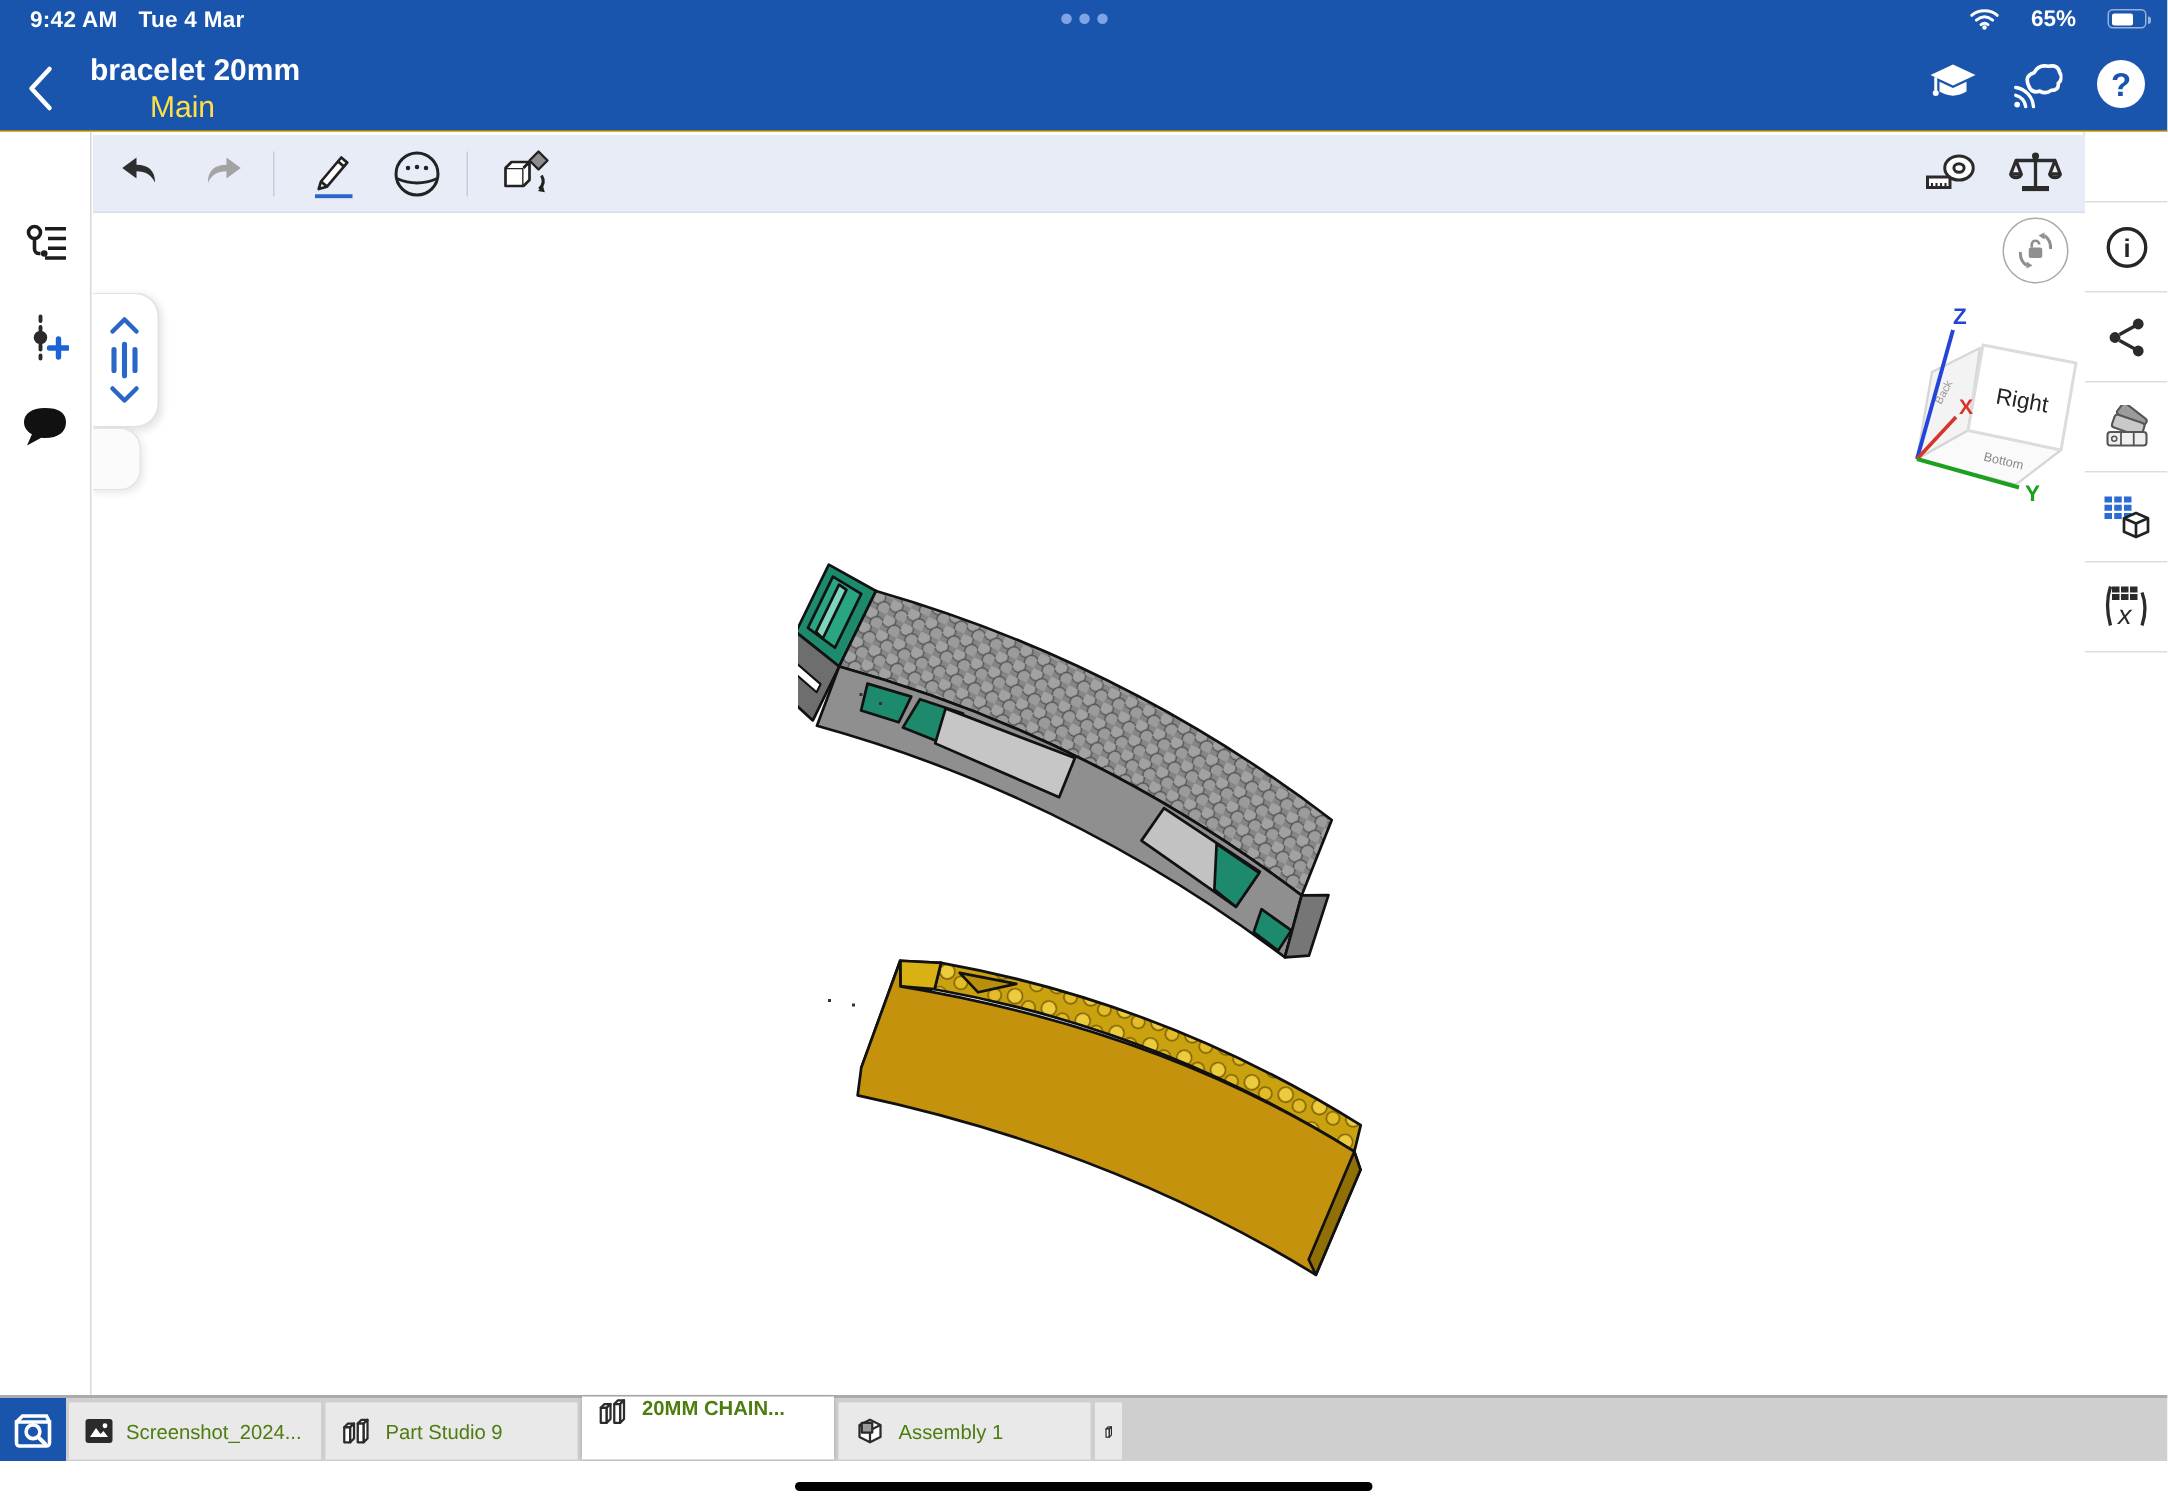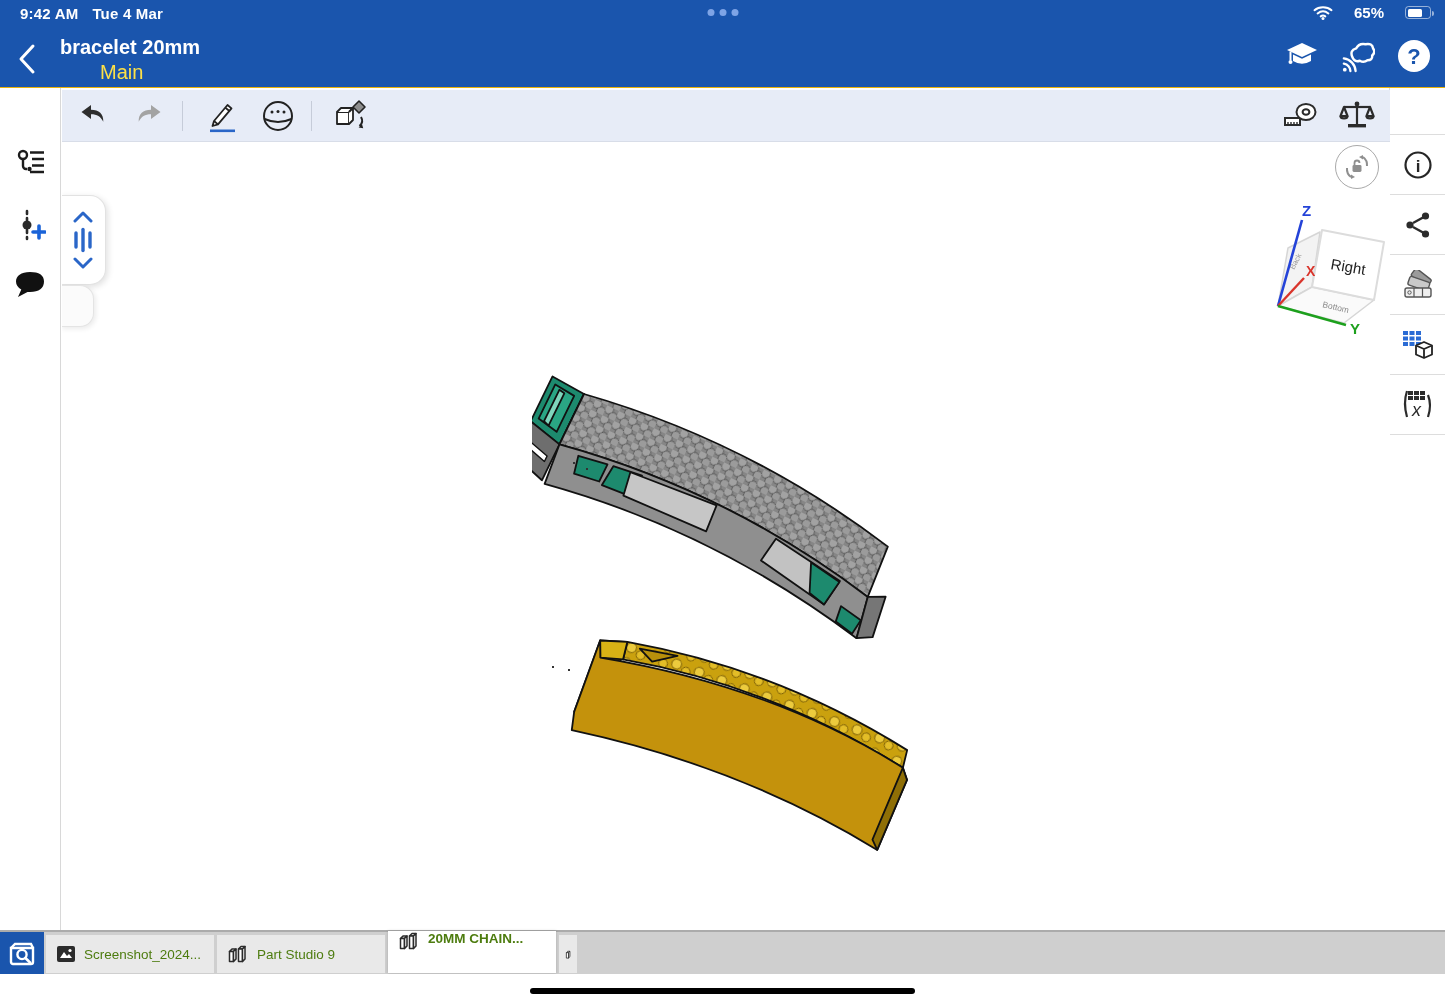--- a/index.html
+++ b/index.html
@@ -484,20 +484,30 @@
               <rect x="11.5" y="5" width="4" height="12.5"></rect>
               <path d="M15.5 5 L18 2.5 v12.5 l-2.5 2.5z"></path>
           </g>
         </svg>
         <span class="tab-label">20MM CHAIN...</span>
       </div>
 
 
 
 
+      <div class="doc-tab">
+        <svg width="22" height="20" viewBox="0 0 22 20">
+          <g stroke="#2b2b2b" stroke-width="1.5" stroke-linejoin="round">
+            <path d="M4 6 L11 2.5 L18 6 L18 14 L11 17.5 L4 14 Z" fill="#fff"></path>
+            <path d="M4 6 L11 9.5 L18 6 M11 9.5 V17.5" fill="none"></path>
+            <rect x="5.5" y="4.5" width="7" height="6.5" fill="#9a9a9a"></rect>
+          </g>
+        </svg>
+        <span class="tab-label">Assembly 1</span>
+      </div>
 
       <div class="doc-tab partial">
         <svg width="22" height="20" viewBox="0 0 22 20">
           <g stroke="#2b2b2b" stroke-width="1.5" fill="#fff" stroke-linejoin="round">
             <path d="M2.5 7.5 L5 5 h4 L6.5 7.5 Z"></path>
               <rect x="2.5" y="7.5" width="4" height="10"></rect>
               <path d="M6.5 7.5 L9 5 v10 l-2.5 2.5z"></path>
           </g>
         </svg>
       </div>

